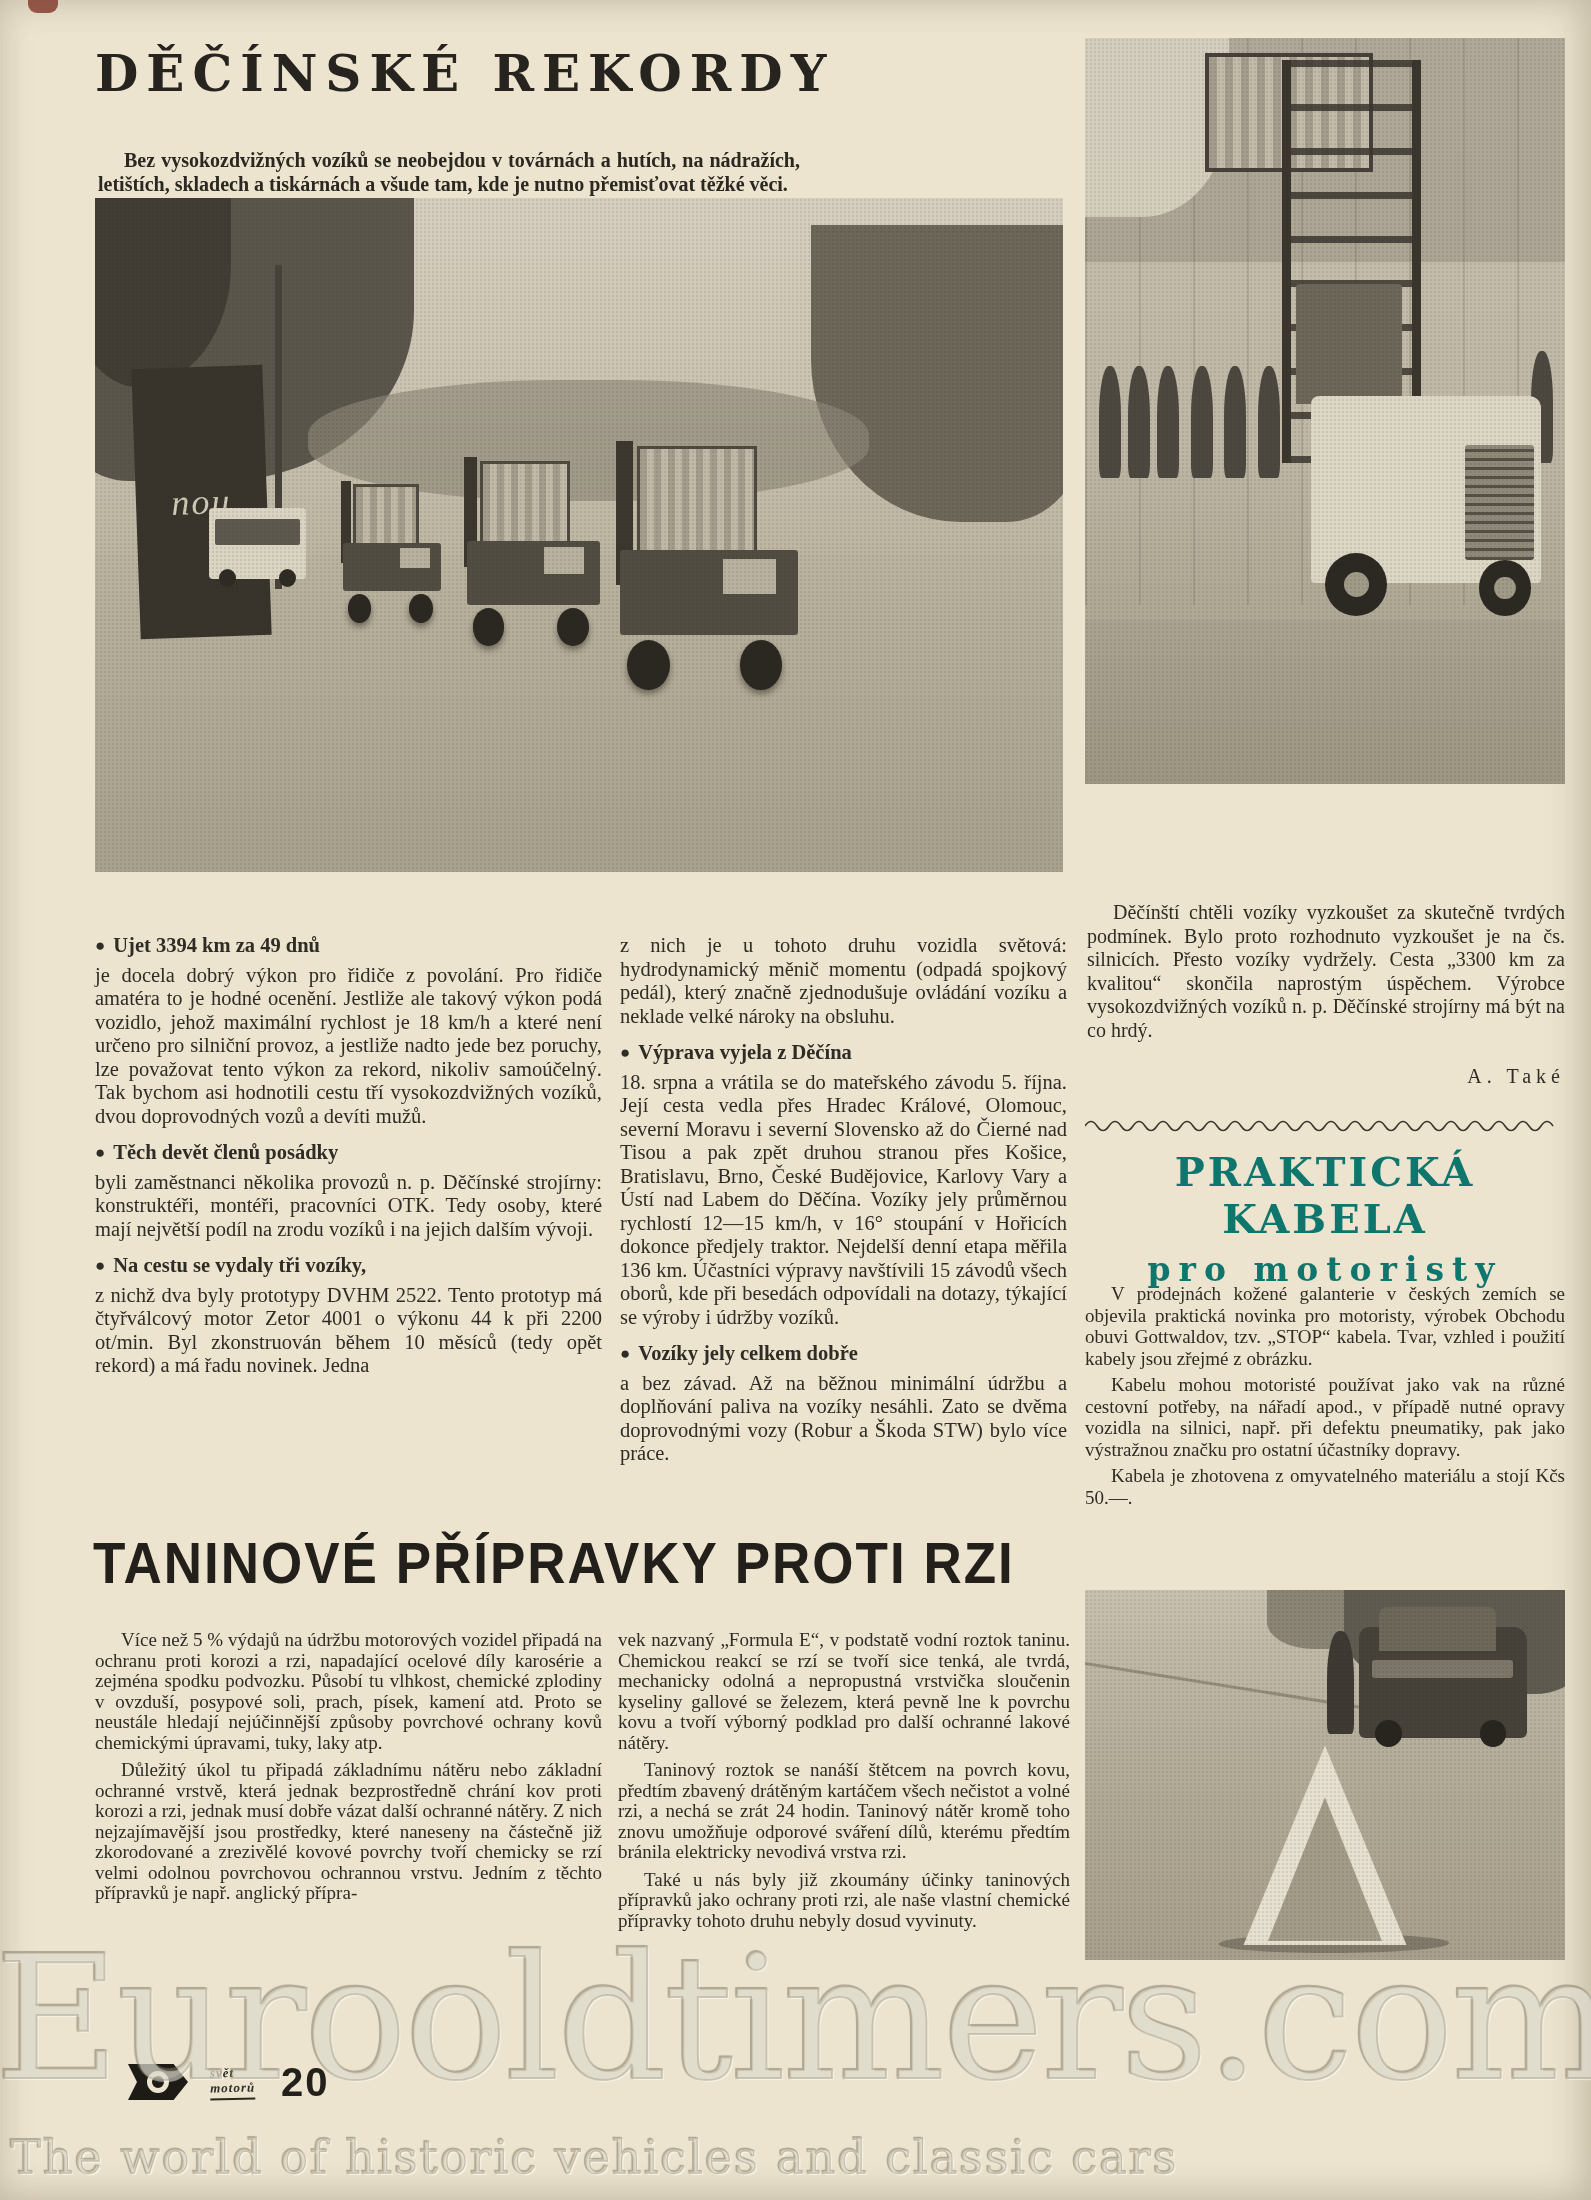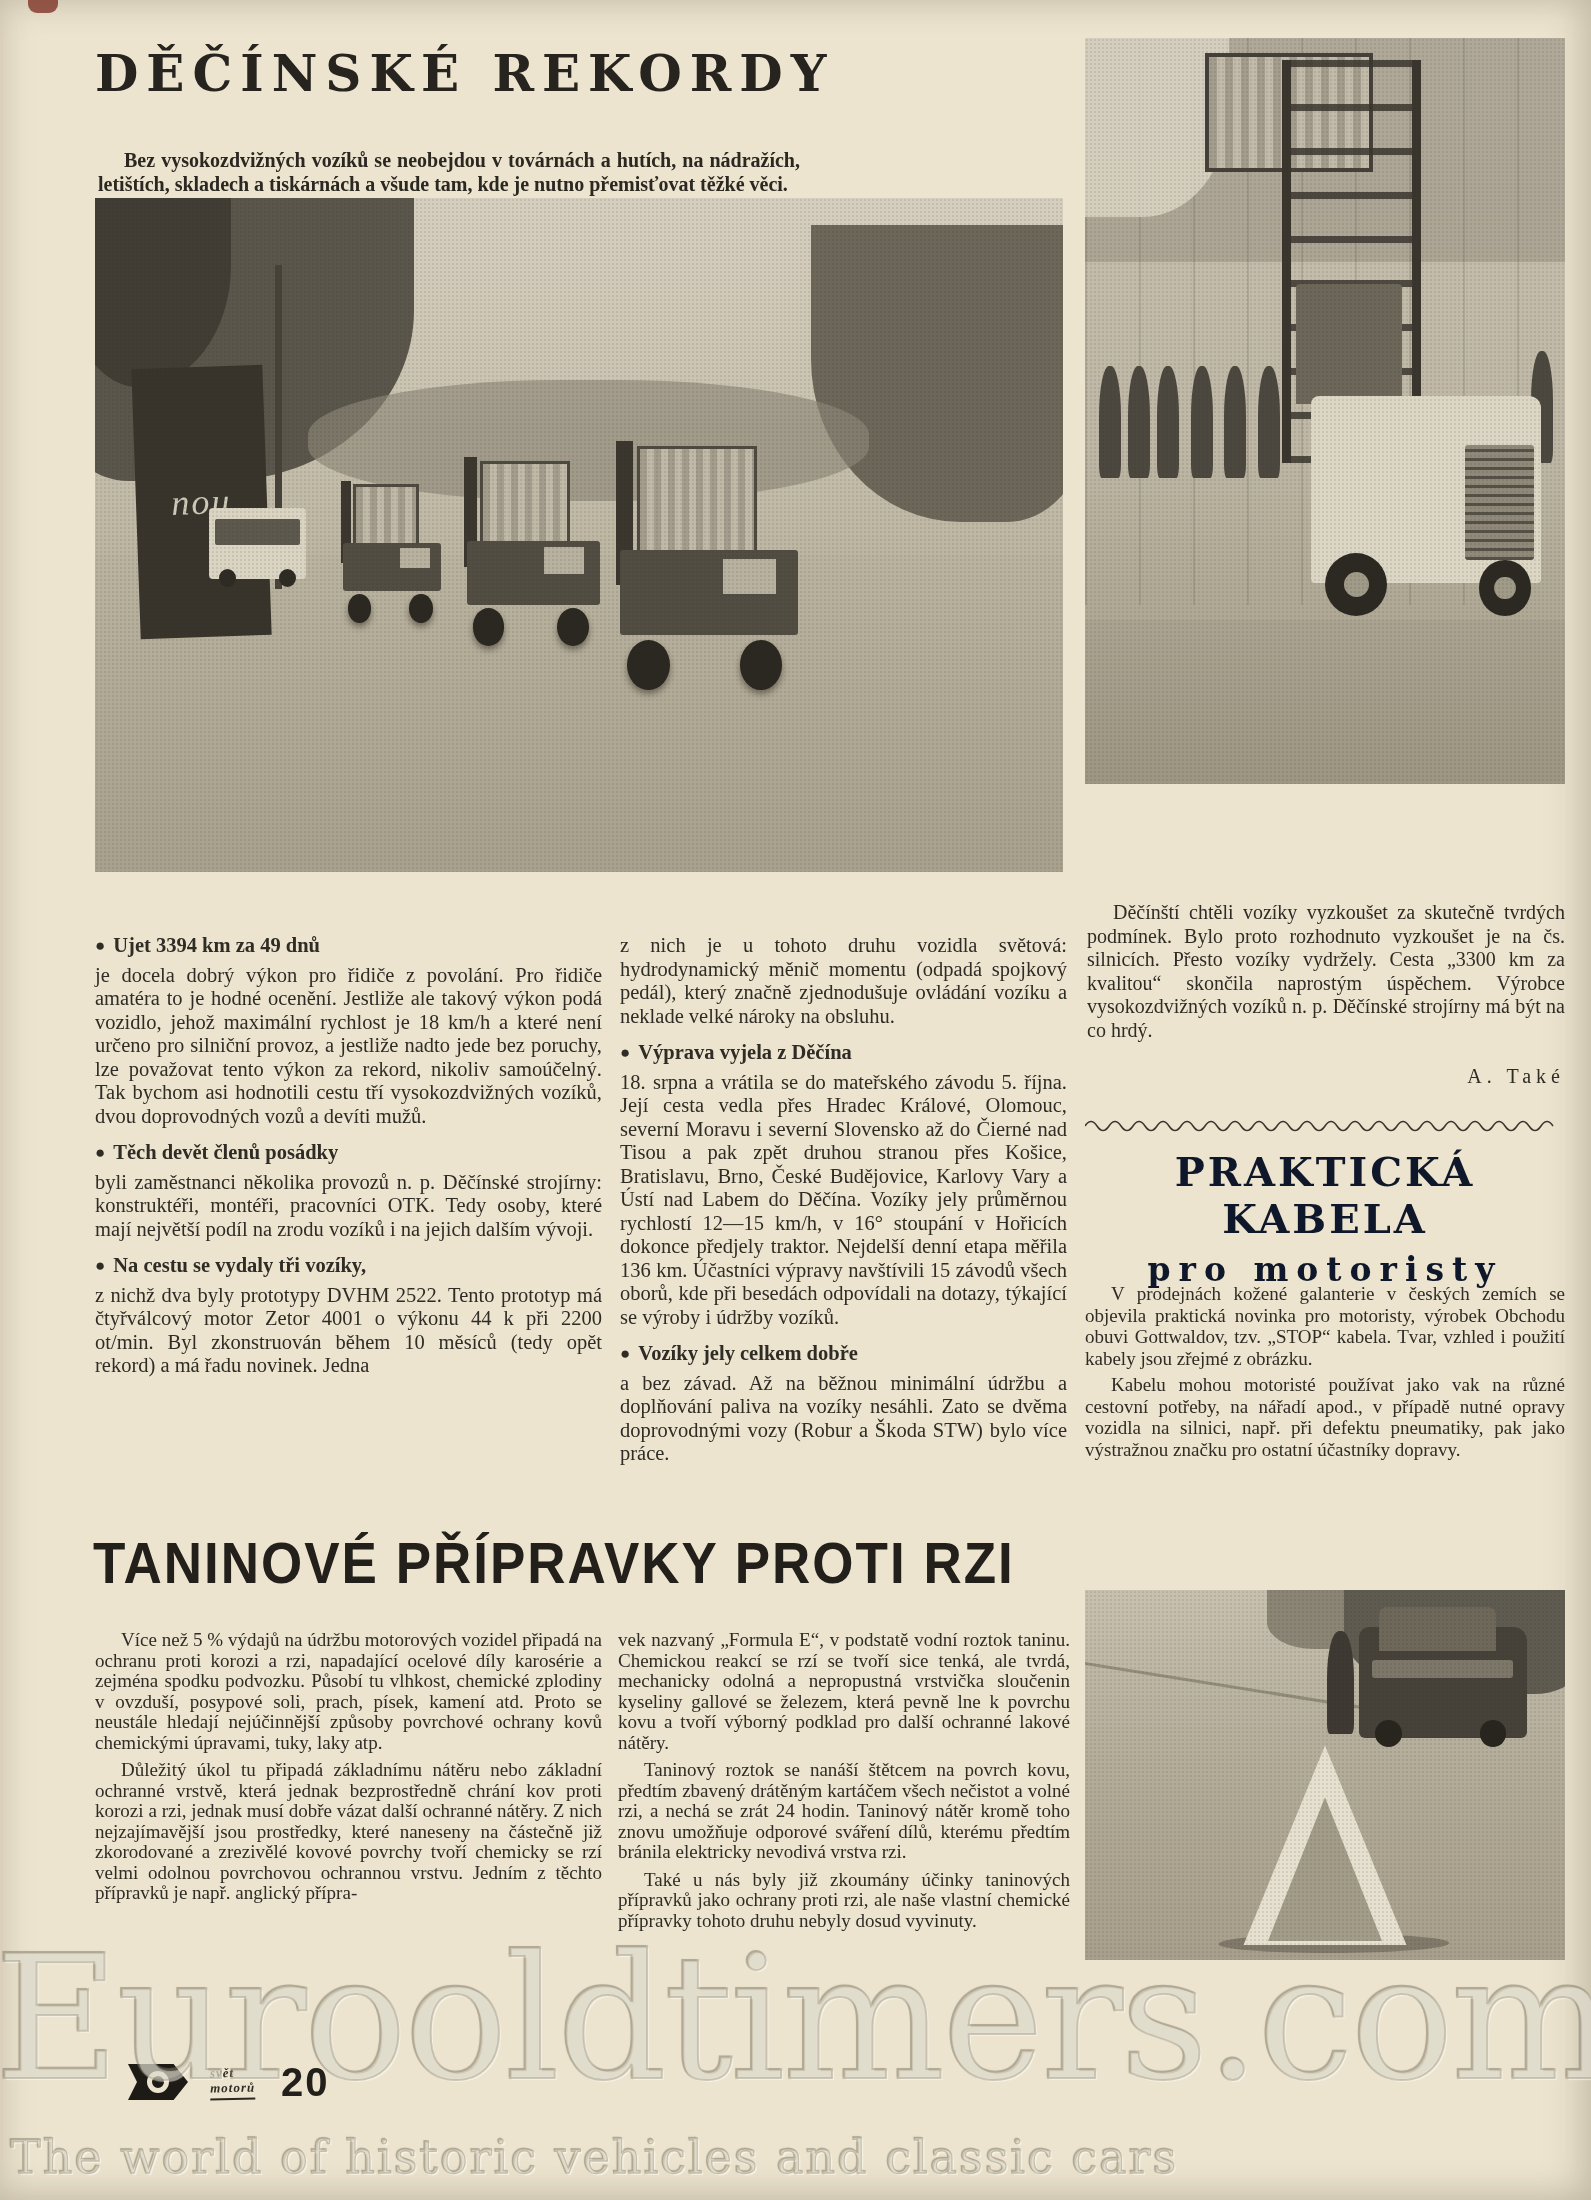--- a/index.html
+++ b/index.html
@@ -11,21 +11,21 @@
   }
   .abs { position:absolute; }
   
   .title1 { left:95px; top:44px; font-family:"DejaVu Serif", serif; font-weight:bold;
             font-size:50px; letter-spacing:8px; white-space:nowrap; color:#272420; }
   .lead  { left:98px; top:148px; width:702px; font-size:20px; line-height:24px; font-weight:bold;
            text-align:justify; text-indent:26px; color:#2b2822; }
   .tan-title { left:93px; top:1530px; width:975px; font-family:"Liberation Sans", sans-serif;
                font-weight:bold; font-size:53px; letter-spacing:2px; white-space:nowrap;
                transform:scaleY(1.08); transform-origin:top left; color:#23201b; }
-  .title2 { left:1085px; top:1148px; width:480px; text-align:center; color:#0f172a; }
+  .title2 { left:1085px; top:1148px; width:480px; text-align:center; color:#0f766e; }
   .t2l1 { font-family:"DejaVu Serif", serif; font-weight:bold; font-size:40px; letter-spacing:3px; }
   .t2l2 { font-family:"DejaVu Serif", serif; font-weight:bold; font-size:33px; letter-spacing:8px; margin-top:8px;text-align:center; }
   
   .a1col { top:934px; font-size:20.5px; line-height:23.5px; text-align:justify; }
   .a1col1 { left:95px;  width:507px; }
   .a1col2 { left:620px; width:447px; }
   .phead { font-weight:bold; font-size:20.5px; margin:13px 0 5px 0; }
   .phead:first-child { margin-top:0; }
   .bullet { font-size:17px; margin-right:8px; position:relative; top:-1px; }
   p.body { margin:0; }
@@ -240,20 +240,21 @@
       </svg>
   </div>
 
   <div class="abs title2">
     <div class="t2l1">PRAKTICKÁ KABELA</div>
     <div class="t2l2">pro motoristy</div>
   </div>
   <div class="abs a2text">
     <p class="body indent">V prodejnách kožené galanterie v českých zemích se objevila praktická novinka pro motoristy, výrobek Obchodu obuvi Gottwaldov, tzv. „STOP“ kabela. Tvar, vzhled i použití kabely jsou zřejmé z obrázku.</p>
     <p class="body indent">Kabelu mohou motoristé používat jako vak na různé cestovní potřeby, na nářadí apod., v případě nutné opravy vozidla na silnici, např. při defektu pneumatiky, pak jako výstražnou značku pro ostatní účastníky dopravy.</p>
+    <p class="body indent">Kabela je zhotovena z omyvatelného materiálu a stojí Kčs 50.—.</p>
   </div>
 
   <div class="abs tan-title">TANINOVÉ PŘÍPRAVKY PROTI RZI</div>
   <div class="abs a3col a3col1">
     <p class="body indent">Více než 5 % výdajů na údržbu motorových vozidel připadá na ochranu proti korozi a rzi, napadající ocelové díly karosérie a zejména spodku podvozku. Působí tu vlhkost, chemické zplodiny v ovzduší, posypové soli, prach, písek, kamení atd. Proto se neustále hledají nejúčinnější způsoby povrchové ochrany kovů chemickými úpravami, tuky, laky atp.</p>
     <p class="body indent">Důležitý úkol tu připadá základnímu nátěru nebo základní ochranné vrstvě, která jednak bezprostředně chrání kov proti korozi a rzi, jednak musí dobře vázat další ochranné nátěry. Z nich nejzajímavější jsou prostředky, které naneseny na částečně již zkorodované a zrezivělé kovové povrchy tvoří chemicky se rzí velmi odolnou povrchovou ochrannou vrstvu. Jedním z těchto přípravků je např. anglický přípra-</p>
   </div>
   <div class="abs a3col a3col2">
     <p class="body">vek nazvaný „Formula E“, v podstatě vodní roztok taninu. Chemickou reakcí se rzí se tvoří sice tenká, ale tvrdá, mechanicky odolná a nepropustná vrstvička sloučenin kyseliny gallové se železem, která pevně lne k povrchu kovu a tvoří výborný podklad pro další ochranné lakové nátěry.</p>
     <p class="body indent">Taninový roztok se nanáší štětcem na povrch kovu, předtím zbavený drátěným kartáčem všech nečistot a volné rzi, a nechá se zrát 24 hodin. Taninový nátěr kromě toho znovu umožňuje odporové sváření dílů, kterému předtím bránila elektricky nevodivá vrstva rzi.</p>

